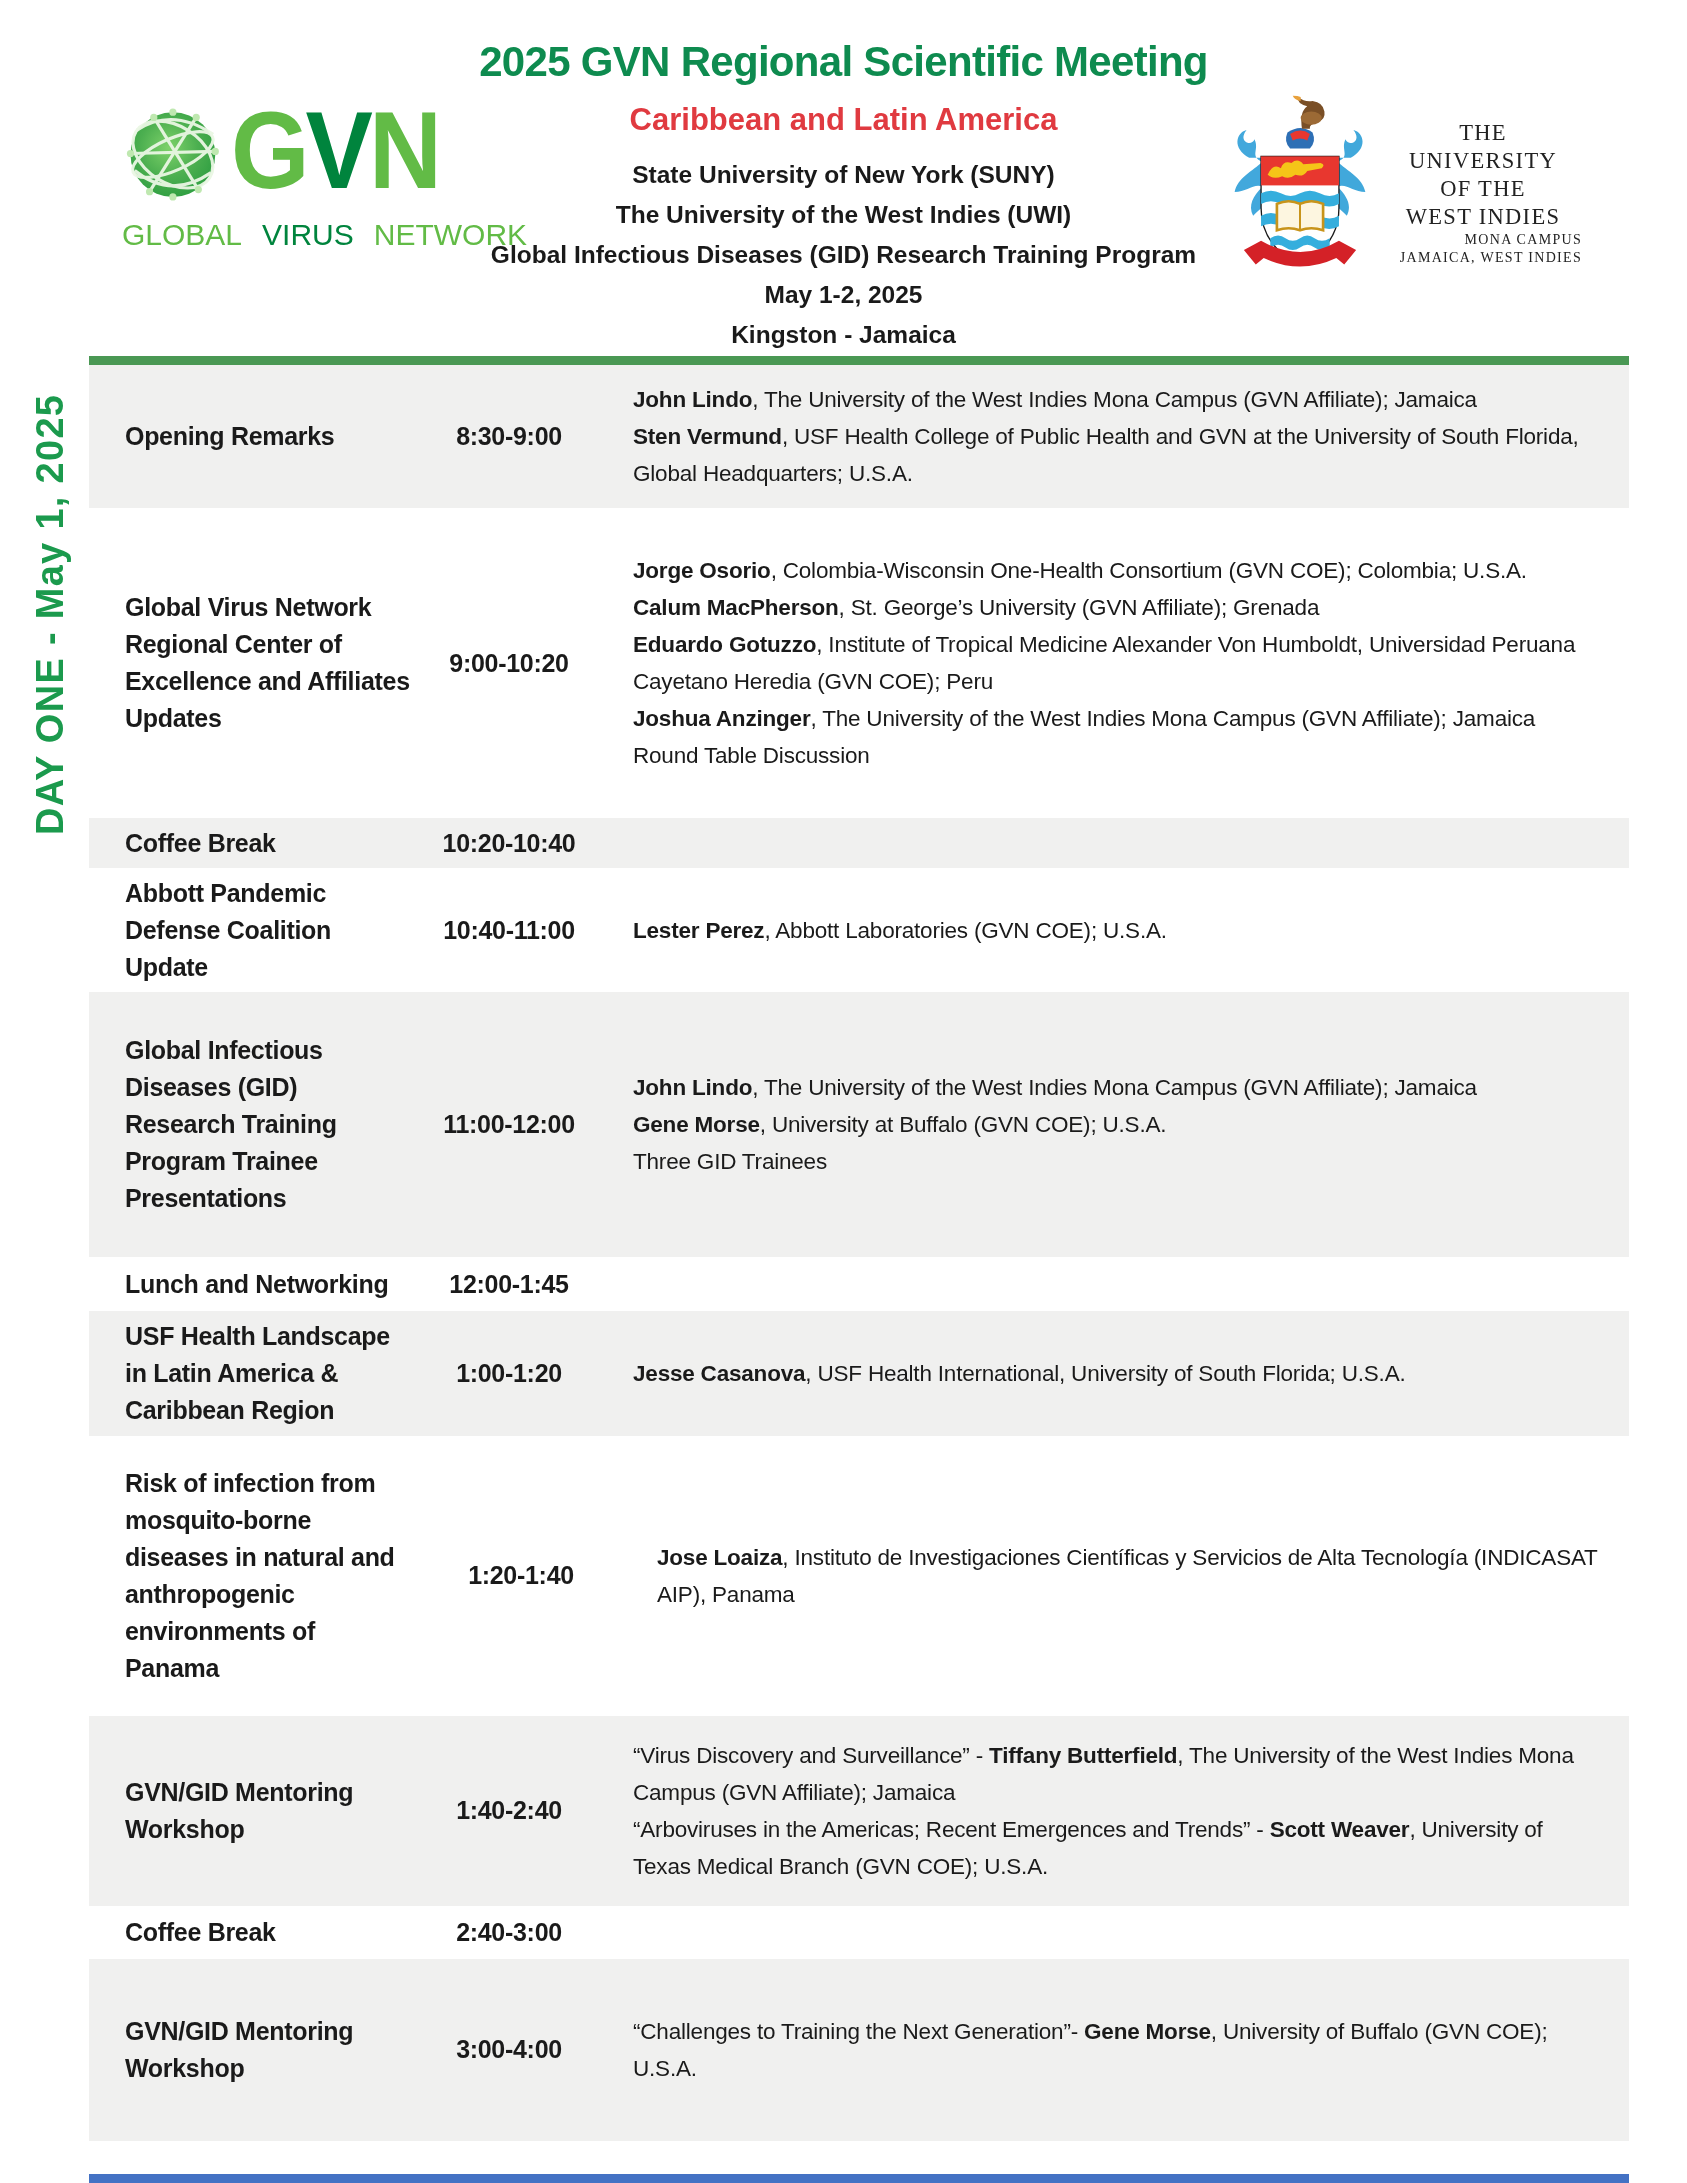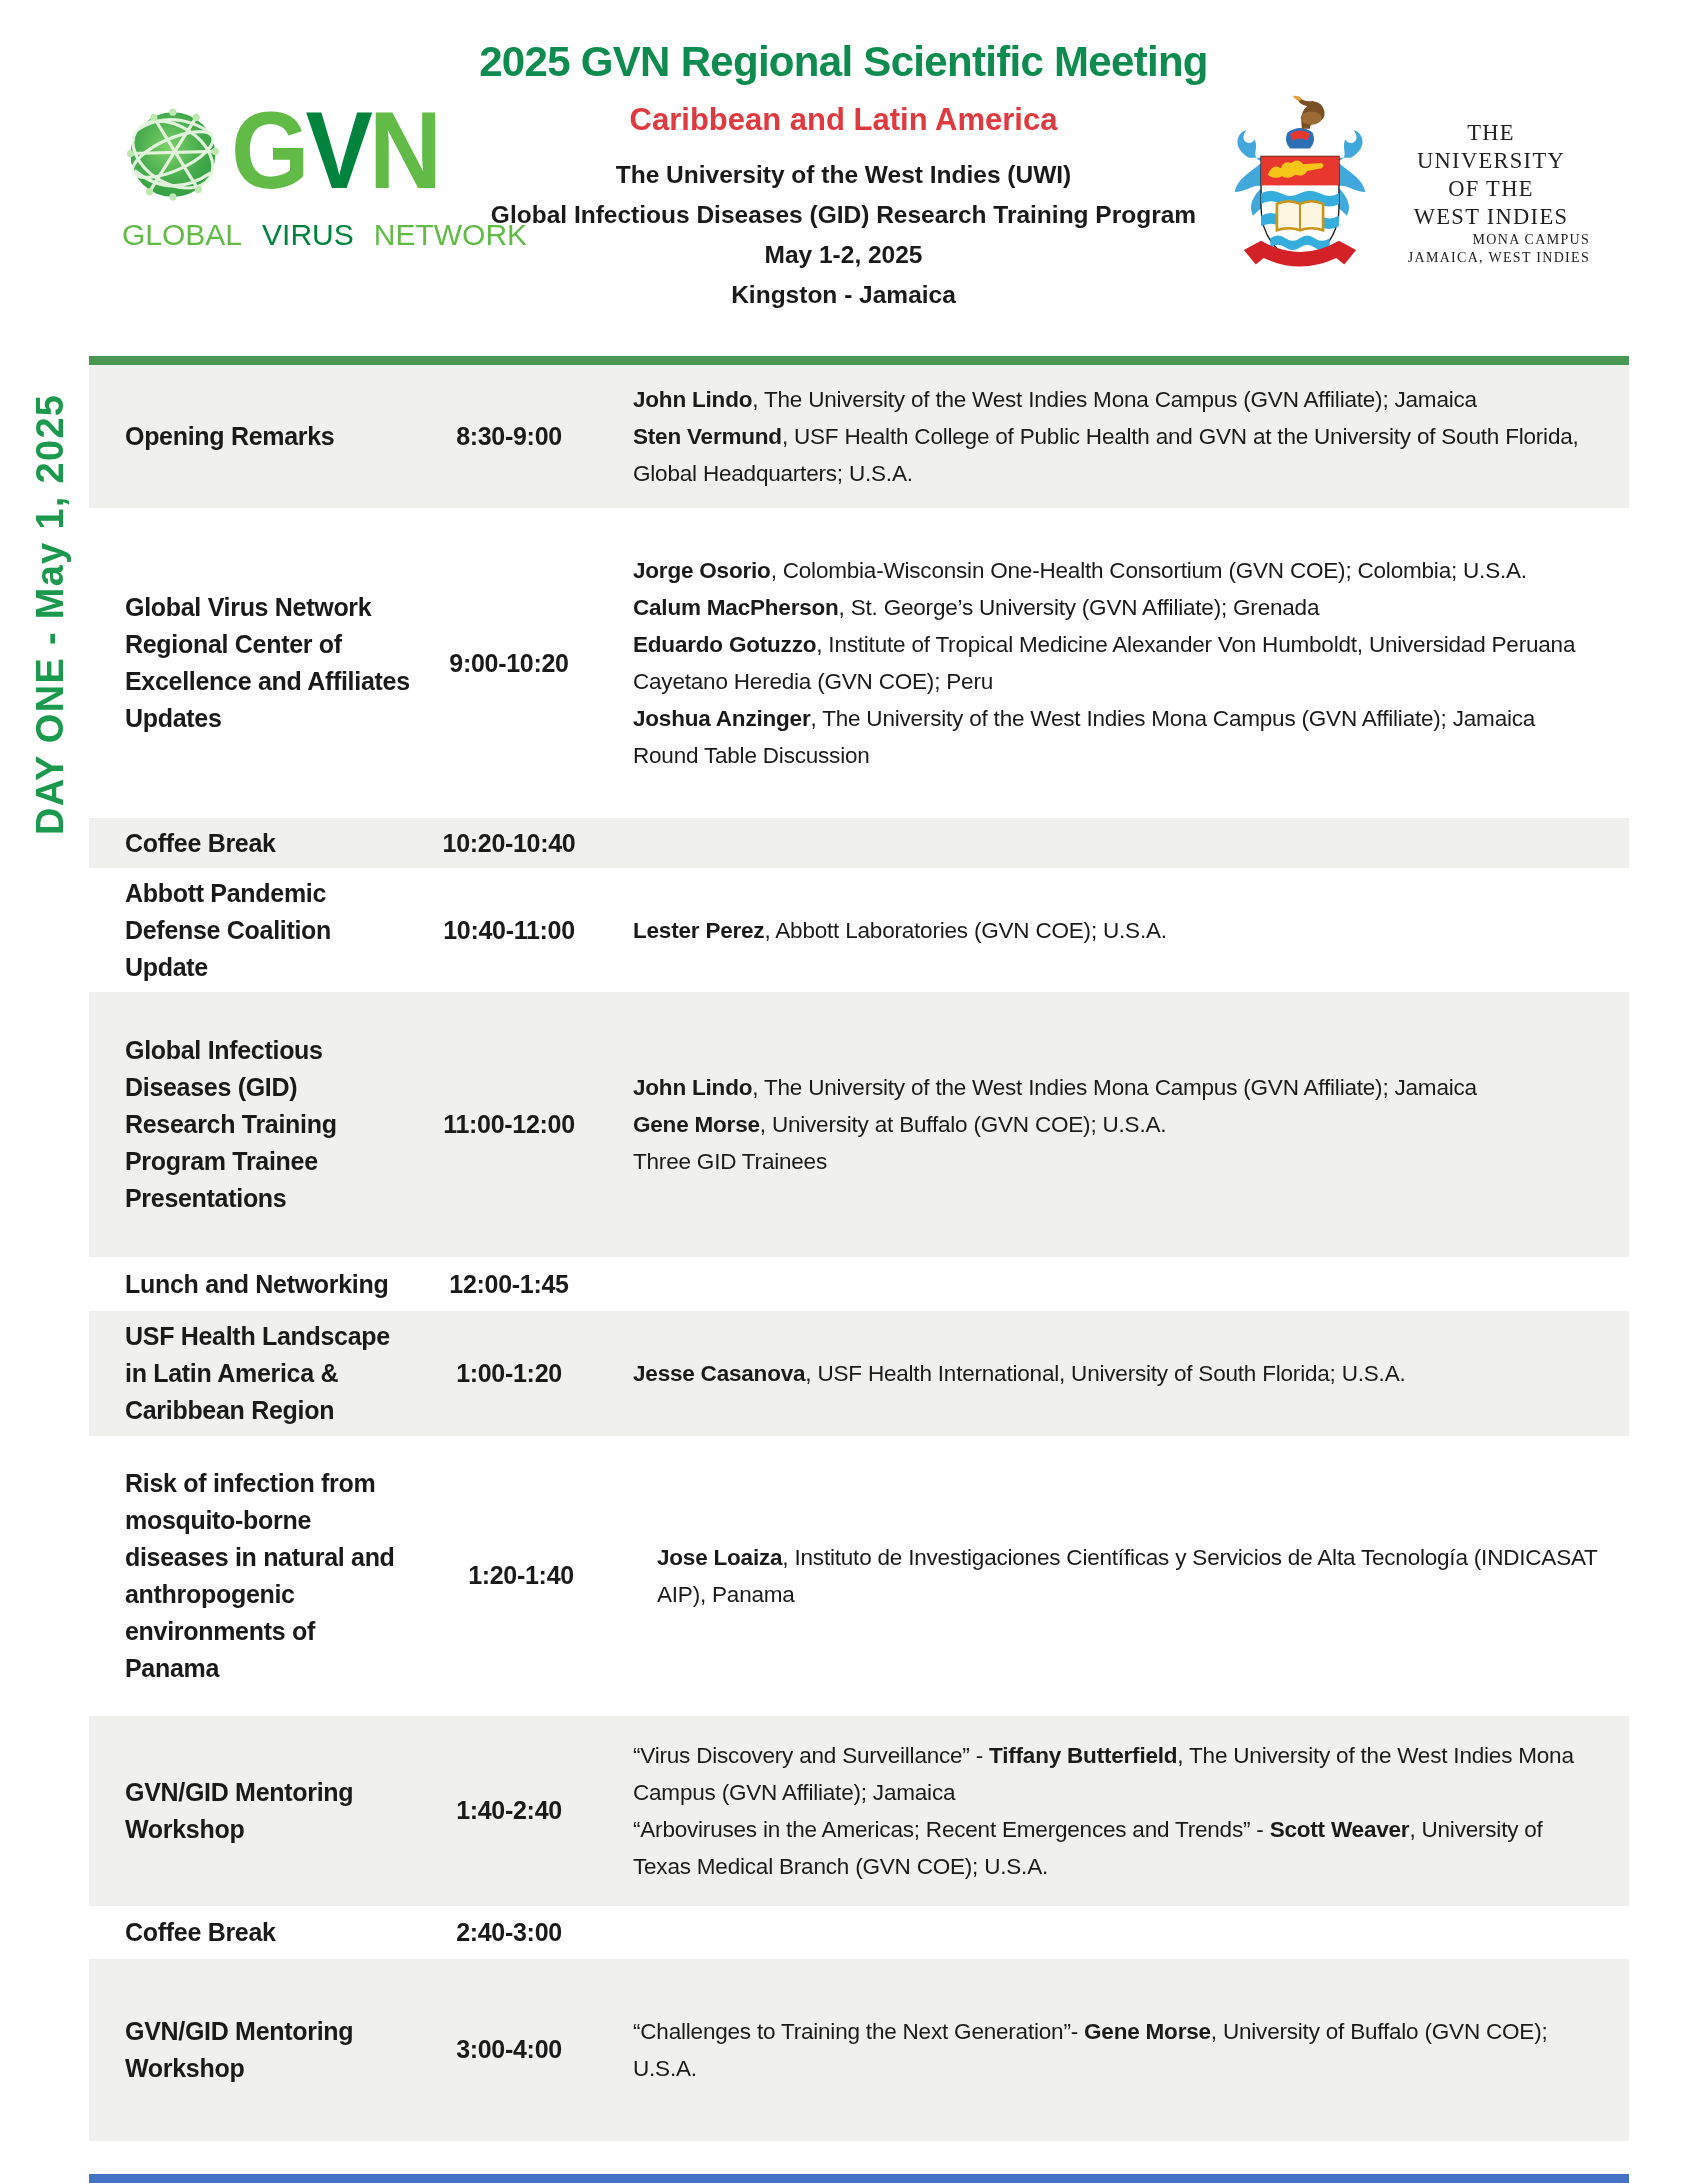--- a/index.html
+++ b/index.html
@@ -23,21 +23,21 @@
   .gvn-wordmark{margin-top:6.6px;display:flex;justify-content:space-between;width:303px;
     font-size:30px;font-weight:normal;letter-spacing:0px;gap:20px;}
   .gvn-wordmark .light{color:var(--logo-light-green);}
   .gvn-wordmark .dark{color:var(--logo-dark-green);}
 
   .header-center{position:absolute;left:50%;transform:translateX(-50%);top:38px;width:1032px;text-align:center;}
   .main-title{color:var(--title-green);font-size:42px;font-weight:bold;letter-spacing:-0.7px;margin:0 0 16px 0;}
   .sub-title{color:var(--accent-red);font-size:31px;font-weight:bold;margin:0 0 17px 0;}
   .hline{font-size:24.5px;font-weight:bold;line-height:40px;}
 
-  .crest-block{position:absolute;left:1224px;top:93px;width:384px;display:flex;align-items:center;gap:16px;}
+  .crest-block{position:absolute;left:1224px;top:93px;width:384px;display:flex;align-items:center;gap:8px;}
   .crest-text{font-family:"Liberation Serif",serif;color:#222;text-align:center;width:198px;}
   .crest-text .big{font-size:22.5px;letter-spacing:1.3px;line-height:28px;}
   .crest-text .small{font-size:14px;letter-spacing:1.3px;line-height:18.5px;text-align:right;}
 
   
   .day-label{
     position:absolute;left:29px;top:835px;transform:rotate(-90deg);transform-origin:0 0;
     color:var(--day-label-green);font-size:38px;font-weight:bold;letter-spacing:1.3px;white-space:nowrap;
   }
 
@@ -97,20 +97,21 @@
       <span class="light">GLOBAL</span>
       <span class="dark">VIRUS</span>
       <span class="light">NETWORK</span>
     </div>
 </div>
 
 <div class="header-center">
   <div class="main-title">2025 GVN Regional Scientific Meeting</div>
   <div class="sub-title">Caribbean and Latin America</div>
   <div>
+      <div class="hline">State University of New York (SUNY)</div>
       <div class="hline">The University of the West Indies (UWI)</div>
       <div class="hline">Global Infectious Diseases (GID) Research Training Program</div>
       <div class="hline">May 1-2, 2025</div>
       <div class="hline">Kingston - Jamaica</div>
     </div>
 </div>
 
 <div class="crest-block">
   <span>
     <svg width="152" height="198" viewBox="0 0 230 300">

